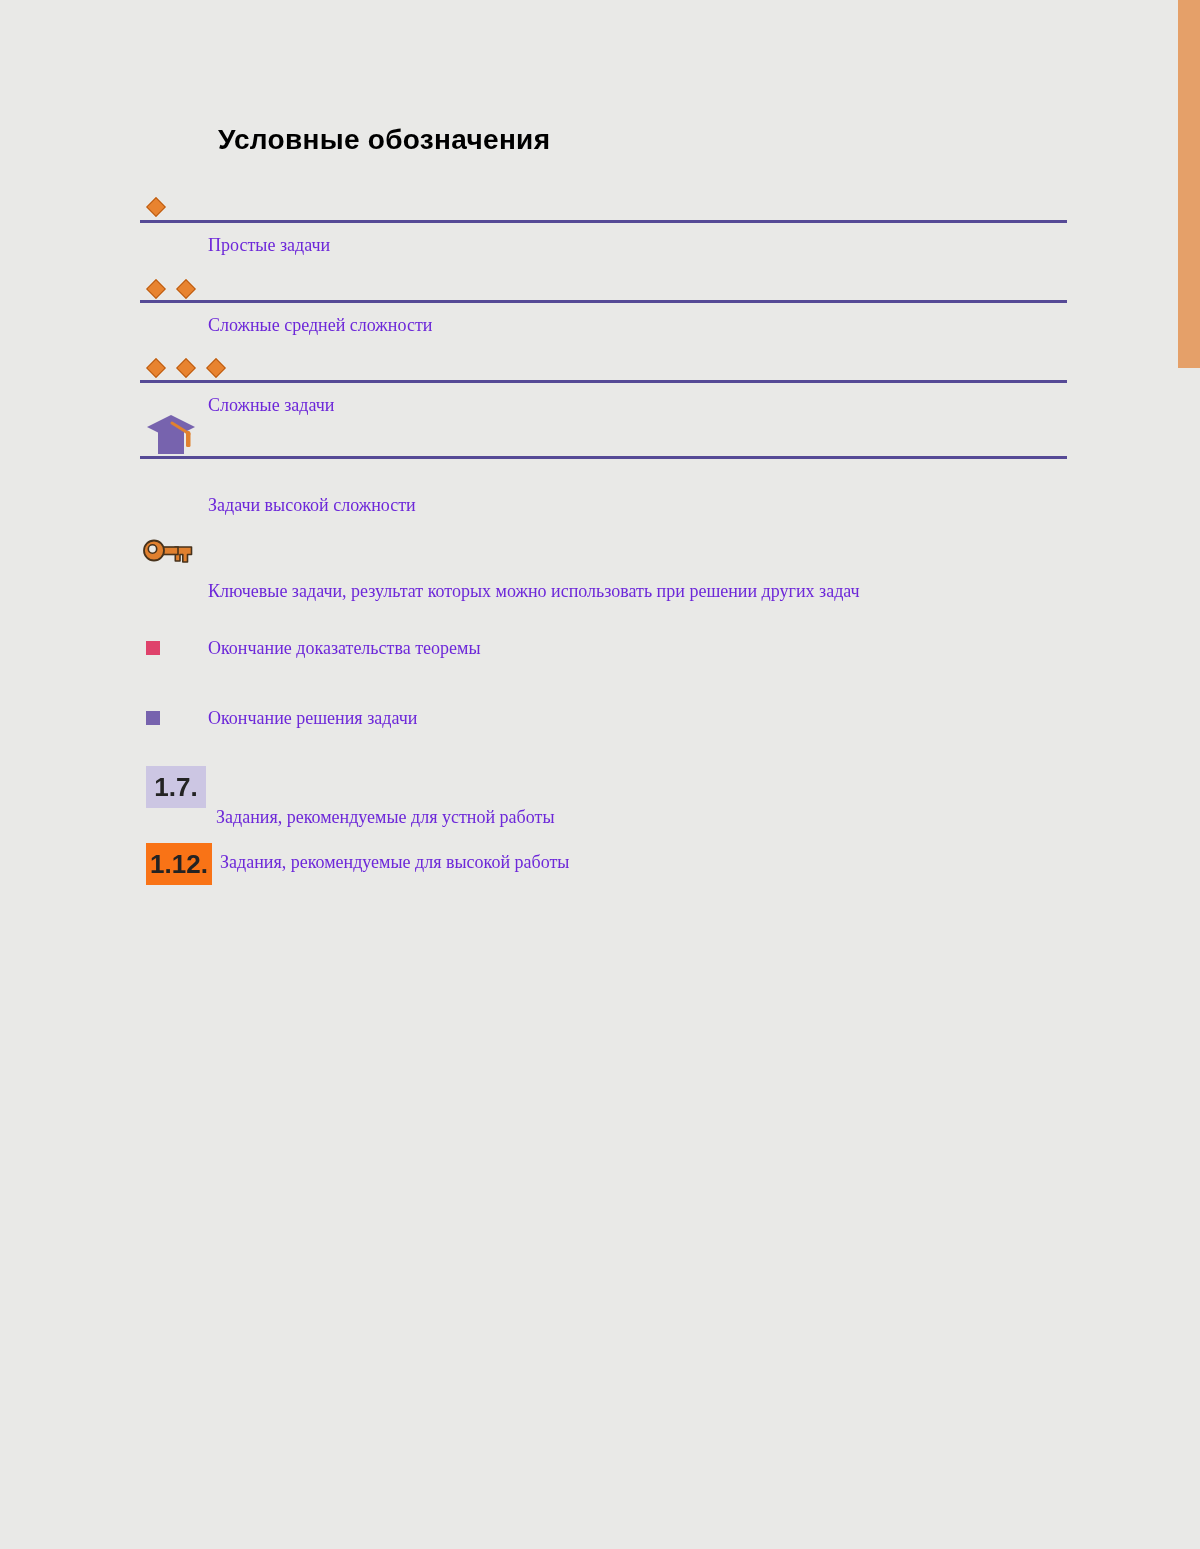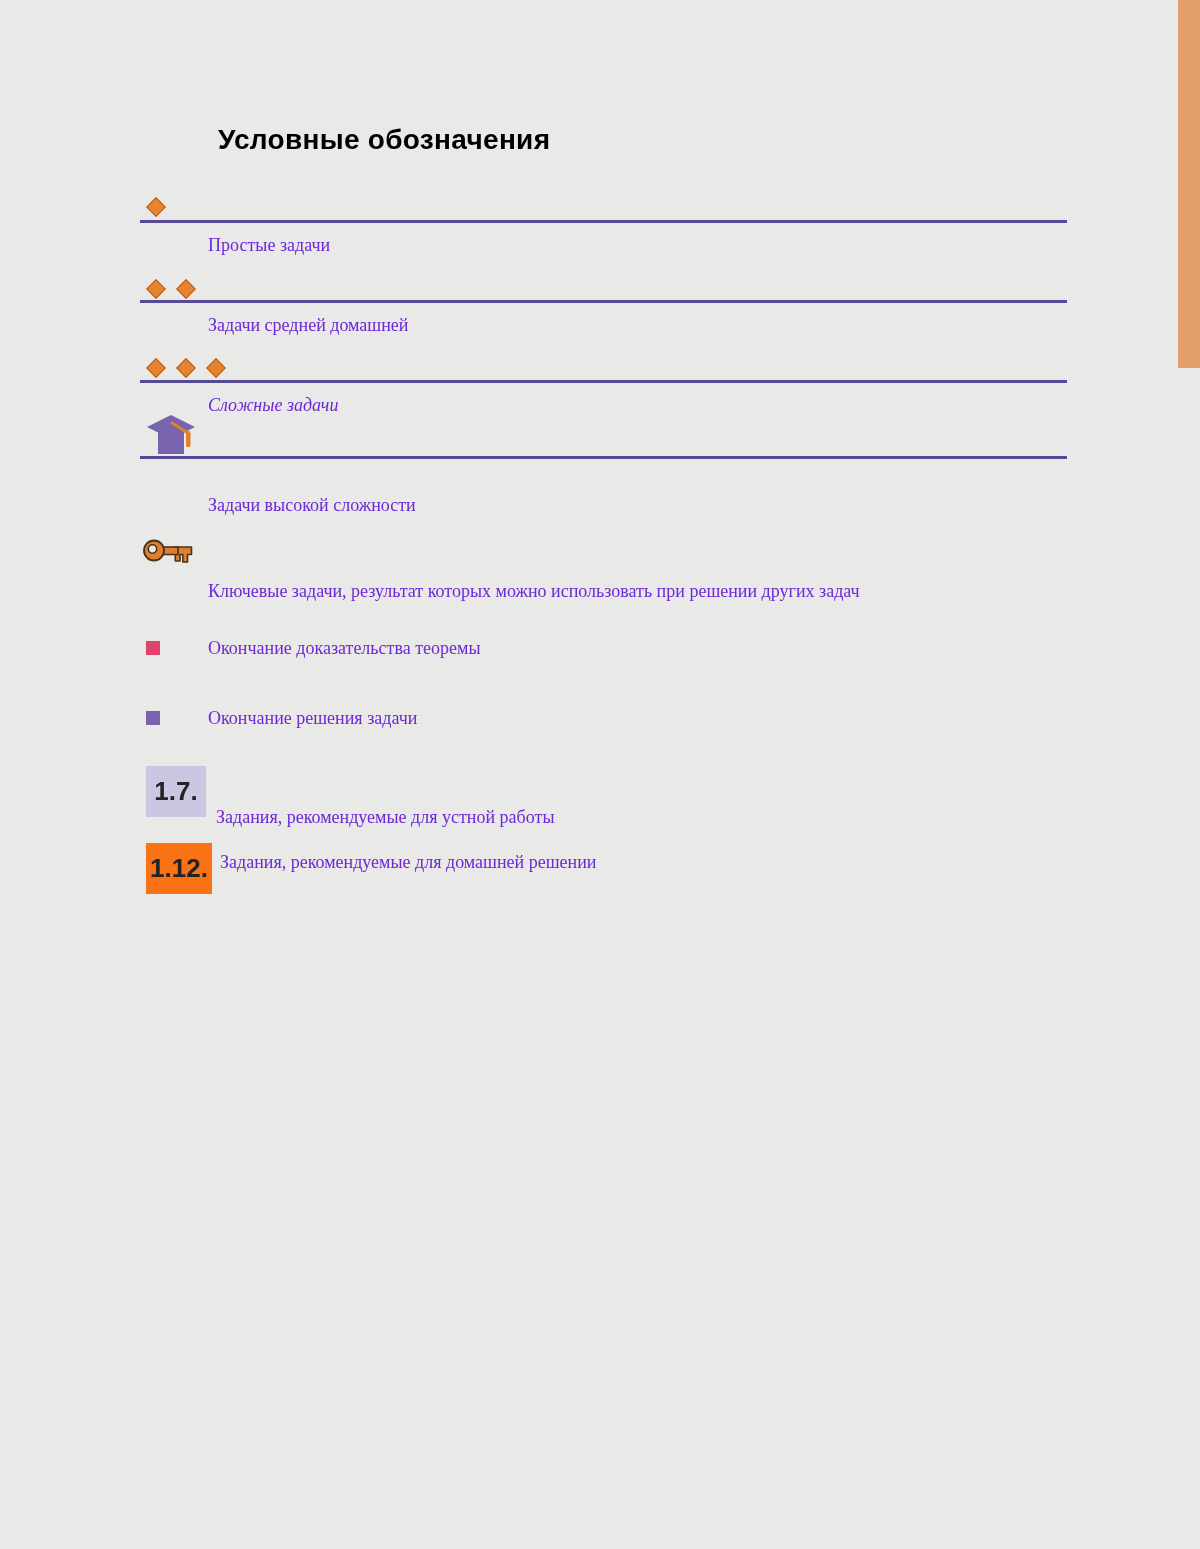--- a/index.html
+++ b/index.html
@@ -30,21 +30,21 @@
   .diamond{
     width:14px;height:14px;background:#e8832f;border:1.5px solid #ba5c12;
     transform:rotate(45deg);position:absolute;box-sizing:border-box;
   }
   
   .marker-square{width:14px;height:14px;position:absolute;}
   .marker-pink{background:#df426b;}
   .marker-purple{background:#7763ae;}
   
   .num-badge{
-    position:absolute;height:51px;
+    position:absolute;height:42px;
     font-family:"Liberation Sans", sans-serif;font-weight:bold;font-size:26px;
     color:#232323;display:flex;align-items:center;justify-content:center;
   }
   .badge-lavender{background:#ccc6e3;}
   .badge-green{background:#f97316;}
   svg{display:block;}
 </style>
 </head>
 <body>
 
@@ -55,29 +55,29 @@
 <div>
   <div class="diamond" style="left:149px;top:200px;"></div>
   <div class="abs rule" style="top:220px;"></div>
   <div class="abs legend-label" style="top:228px;">Простые задачи</div>
 </div>
 
 <div>
   <div class="diamond" style="left:149px;top:282px;"></div>
   <div class="diamond" style="left:179px;top:282px;"></div>
   <div class="abs rule" style="top:300px;"></div>
-  <div class="abs legend-label" style="top:308px;">Задачи средней домашней</div>
+  <div class="abs legend-label" style="top:308px;">Сложные средней сложности</div>
 </div>
 
 <div>
   <div class="diamond" style="left:149px;top:361px;"></div>
   <div class="diamond" style="left:179px;top:361px;"></div>
   <div class="diamond" style="left:209px;top:361px;"></div>
   <div class="abs rule" style="top:380px;"></div>
-  <div class="abs legend-label" style="top:388px;font-style:italic;">Сложные задачи</div>
+  <div class="abs legend-label" style="top:388px;">Сложные задачи</div>
 </div>
 
 <div>
   <div class="abs" style="left:145px;top:414px;">
     <svg width="52" height="44" viewBox="0 0 52 44">
       <rect x="13" y="15" width="26" height="25" fill="#7763ae"></rect>
       <polygon points="26,1 50,13 26,25 2,13" fill="#7763ae"></polygon>
       <line x1="27" y1="9" x2="43" y2="19" stroke="#e0812f" stroke-width="3" stroke-linecap="round"></line>
       <rect x="41" y="19" width="4.5" height="14" rx="1.5" fill="#e0812f"></rect>
       <circle cx="43.2" cy="19.5" r="2.4" fill="#e0812f"></circle>
@@ -109,14 +109,14 @@
   <div class="abs legend-label" style="top:701px;">Окончание решения задачи</div>
 </div>
 
 <div>
   <div class="num-badge badge-lavender" style="left:146px;top:766px;width:60px;">1.7.</div>
   <div class="abs legend-label" style="top:800px;left:216px;">Задания, рекомендуемые для устной работы</div>
 </div>
 
 <div>
   <div class="num-badge badge-green" style="left:146px;top:843px;width:66px;">1.12.</div>
-  <div class="abs legend-label" style="top:845px;left:220px;">Задания, рекомендуемые для домашней решении</div>
+  <div class="abs legend-label" style="top:845px;left:220px;">Задания, рекомендуемые для высокой работы</div>
 </div>
 
 </body></html>

